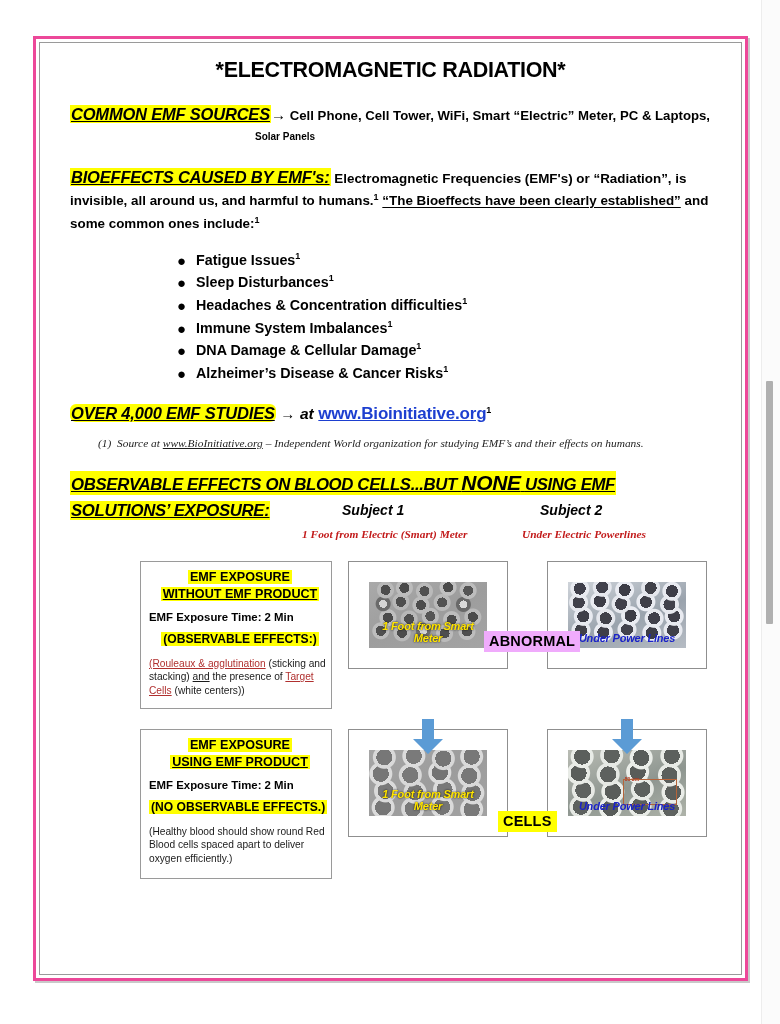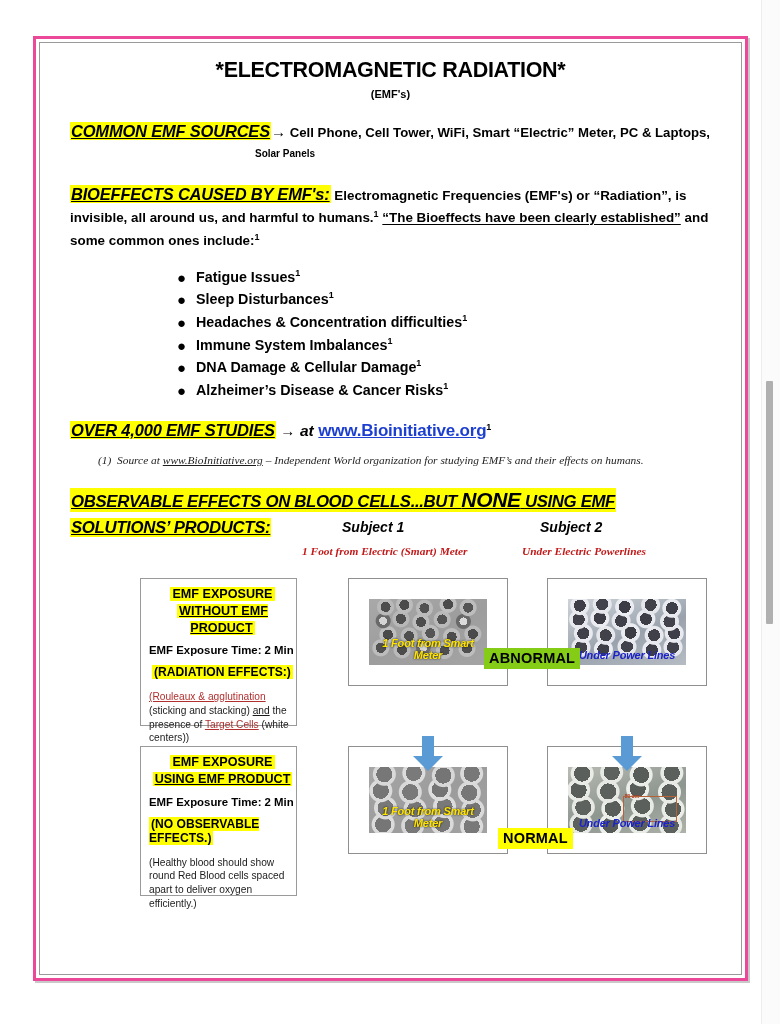--- a/index.html
+++ b/index.html
@@ -149,20 +149,21 @@
   }
   .studies-line1 { font-size: 16.5px; }
   .studies-head {
     font-weight: bold;
     font-style: italic;
     font-size: 16.5px;
     text-decoration: underline;
     background: #ffff00;
     padding: 0 1px;
     letter-spacing: -0.2px;
+    border-radius: 6px;
   }
   .at-word {
     font-weight: bold;
     font-style: italic;
     font-size: 15.5px;
   }
   .site-link {
     color: #1d3fd0;
     text-decoration: underline;
     font-weight: bold;
@@ -232,21 +233,21 @@
 
   
   .grid {
     position: relative;
     margin-top: 34px;
     height: 340px;
   }
   .info-box {
     position: absolute;
     left: 70px;
-    width: 157px;
+    width: 192px;
     border: 1px solid #9a9a9a;
     background: #fff;
     box-sizing: border-box;
     padding: 7px 0 8px 8px;
   }
   .info-box.row1 { top: 4px; height: 148px; }
   .info-box.row2 { top: 172px; height: 150px; }
   .ib-t1 {
     text-align: center;
     font-weight: bold;
@@ -432,21 +433,21 @@
   .badge {
     position: absolute;
     font-weight: bold;
     font-size: 14.5px;
     letter-spacing: 0.2px;
     padding: 2px 5px 3px 5px;
     color: #000;
     z-index: 9;
     white-space: nowrap;
   }
-  .badge-abnormal { background: #84cc16; left: 414px; top: 74px; }
+  .badge-abnormal { background: #f0abfc; left: 414px; top: 74px; }
   .badge-normal { background: #ffff00; left: 428px; top: 254px; }
 
   
   .arrow-down {
     position: absolute;
     width: 34px;
     height: 36px;
     z-index: 3;
   }
   .arr1 { left: 341px; top: 162px; }
@@ -455,21 +456,20 @@
 </head>
 <body>
 
 <div class="scroll-track"></div>
 <div class="scroll-thumb"></div>
 
 <div class="page-outer">
 <div class="page-inner">
 
   <div class="doc-title">*ELECTROMAGNETIC RADIATION*</div>
-  <div class="doc-subtitle">(EMF's)</div>
 
   <div class="sources-block">
     <span class="sec-head">COMMON EMF SOURCES</span><span class="arrow">→</span>
     <span class="sources-body">Cell Phone, Cell Tower, WiFi, Smart “Electric” Meter, PC &amp; Laptops,</span>
     <div class="sources-second-line">Solar Panels</div>
   </div>
 
   <div class="bio-block">
     <span class="bio-head">BIOEFFECTS CAUSED BY EMF's:</span>
     <span>Electromagnetic Frequencies (EMF's) or “Radiation”, is invisible, all around us, and harmful to humans.</span><span class="sup">1</span>
@@ -499,36 +499,36 @@
       <span class="fnlink">www.BioInitiative.org</span>
       <span>– Independent World organization for studying EMF’s and their effects on humans.</span>
     </div>
   </div>
 
   <div class="obs-block">
     <div>
       <span class="obs-head-line"><span>OBSERVABLE EFFECTS ON BLOOD CELLS...BUT</span> <span class="obs-none">NONE</span> <span>USING EMF</span></span>
     </div>
     <div class="obs-line2-wrap">
-      <span class="obs-head-line2">SOLUTIONS’ PRODUCTS:</span>
+      <span class="obs-head-line2">SOLUTIONS’ EXPOSURE:</span>
       <span class="subject-label subj1">Subject 1</span>
       <span class="subject-label subj2">Subject 2</span>
       <span class="subject-cap cap1">1 Foot from Electric (Smart) Meter</span>
       <span class="subject-cap cap2">Under Electric Powerlines</span>
     </div>
 
     <div class="grid">
 
       <div class="info-box row1">
         <div class="ib-t1">
           <span>EMF EXPOSURE</span><br>
           <span class="u">WITHOUT EMF PRODUCT</span>
         </div>
         <div class="ib-time">EMF Exposure Time:  2 Min</div>
-        <div class="ib-eff"><span>(RADIATION EFFECTS:)</span></div>
+        <div class="ib-eff"><span>(OBSERVABLE EFFECTS:)</span></div>
         <div class="ib-note">
           <span class="redu">(Rouleaux &amp; agglutination</span>
           <span>(sticking and stacking)</span>
           <span class="blacku">and</span>
           <span>the presence of</span>
           <span class="redu">Target Cells</span>
           <span>(white centers))</span>
         </div>
       </div>
 
@@ -573,19 +573,19 @@
       </div>
 
       <svg class="arrow-down arr1" viewBox="0 0 34 36">
         <polygon points="11,0 23,0 23,20 32,20 17,35 2,20 11,20" fill="#5b9bd5"></polygon>
       </svg>
       <svg class="arrow-down arr2" viewBox="0 0 34 36">
         <polygon points="11,0 23,0 23,20 32,20 17,35 2,20 11,20" fill="#5b9bd5"></polygon>
       </svg>
 
       <div class="badge badge-abnormal">ABNORMAL</div>
-      <div class="badge badge-normal">NORMAL</div>
+      <div class="badge badge-normal">CELLS</div>
 
     </div>
   </div>
 
 </div>
 </div>
 
 </body></html>

